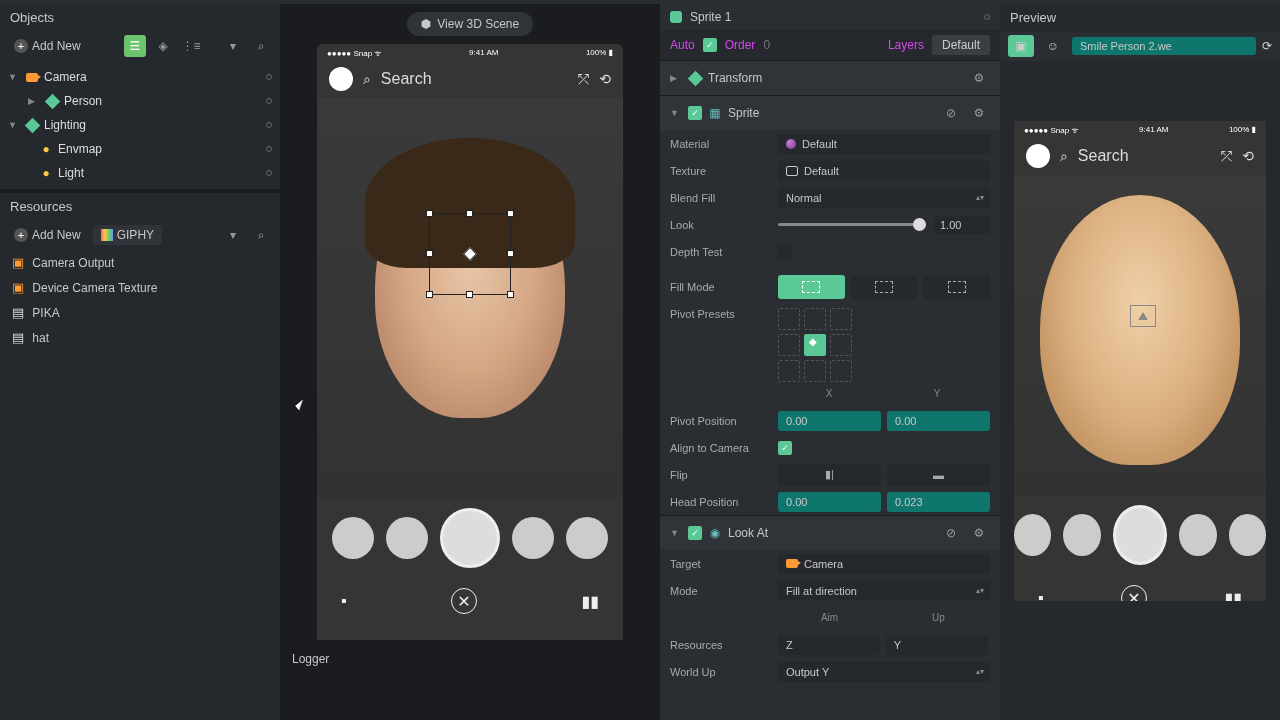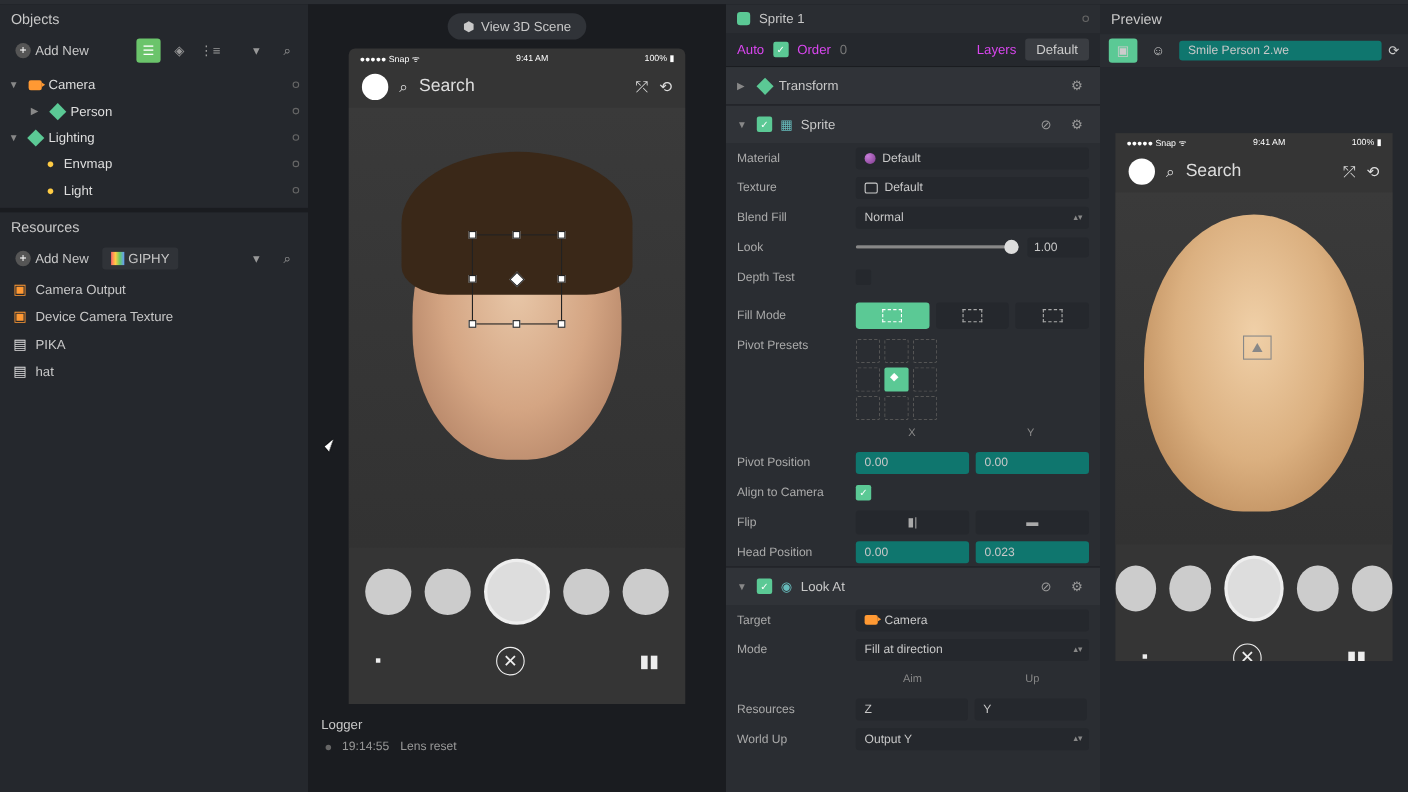--- a/index.html
+++ b/index.html
@@ -248,25 +248,20 @@
         <div class="lens-circle"></div>
       </div>
       <div class="bottom-ui">
         <span>▪</span>
         <span class="x-btn">✕</span>
         <span>▮▮</span>
       </div>
     </div>
     <div class="logger">
       <div class="logger-hdr">Logger</div>
-      <div class="log-row">
-          <span class="log-dot"></span>
-          <span>19:14:55</span>
-          <span>Lens reset</span>
-        </div>
     </div>
     <div class="cursor"></div>
   </div>
 
   <div class="col-inspector">
     <div class="insp-hdr">
       <span class="dot"></span>
       <span>Sprite 1</span>
       <div class="spacer"></div>
       <span class="vis-dot"></span>

